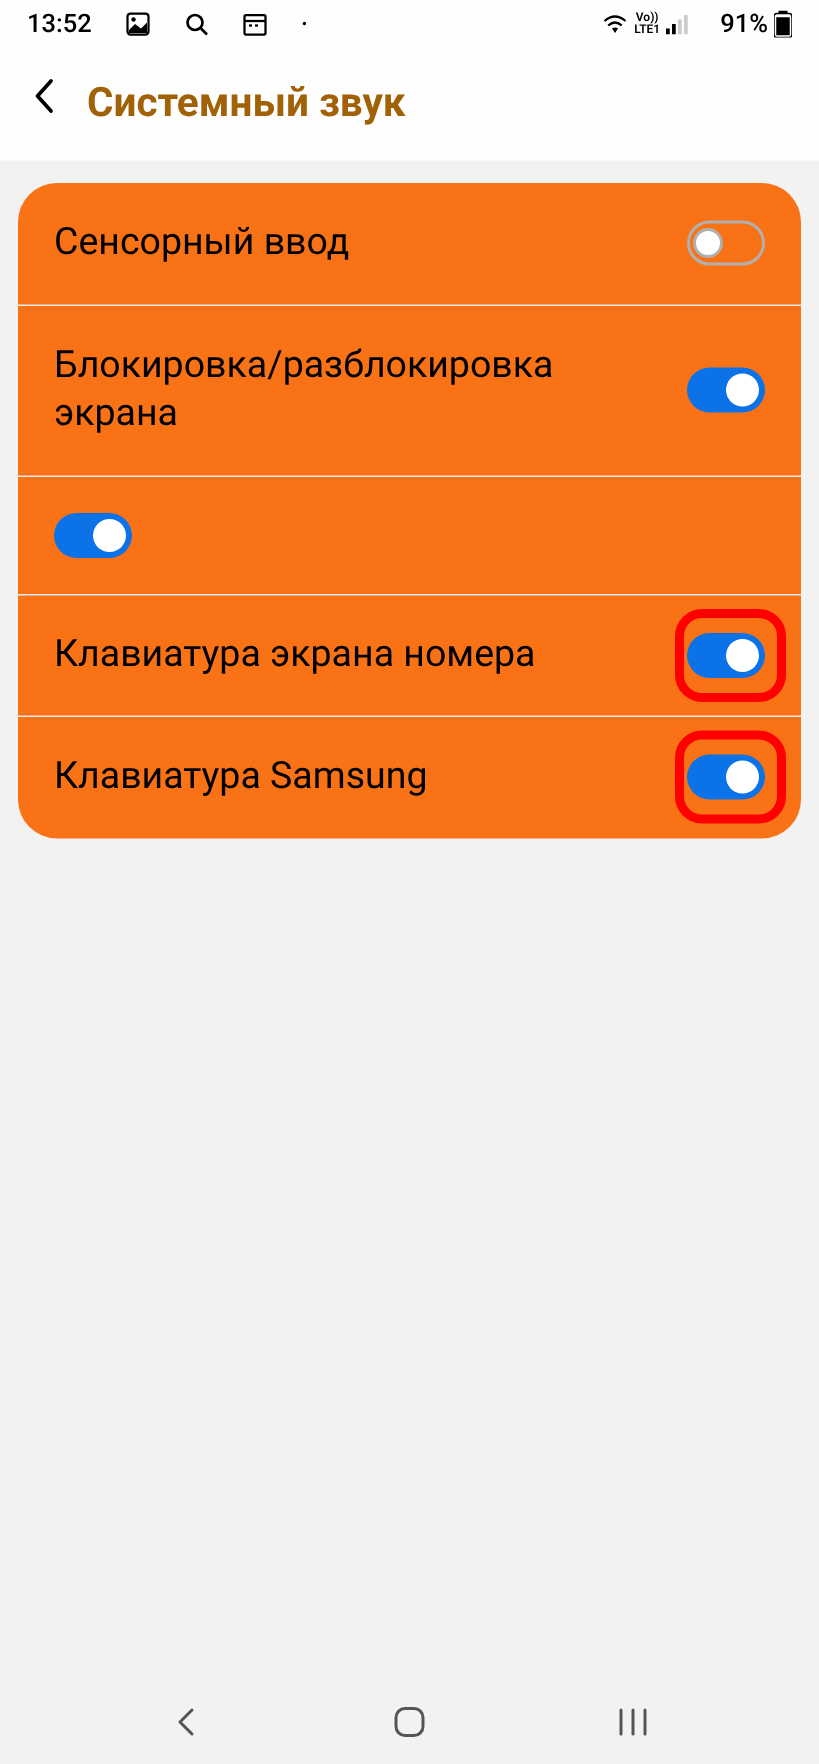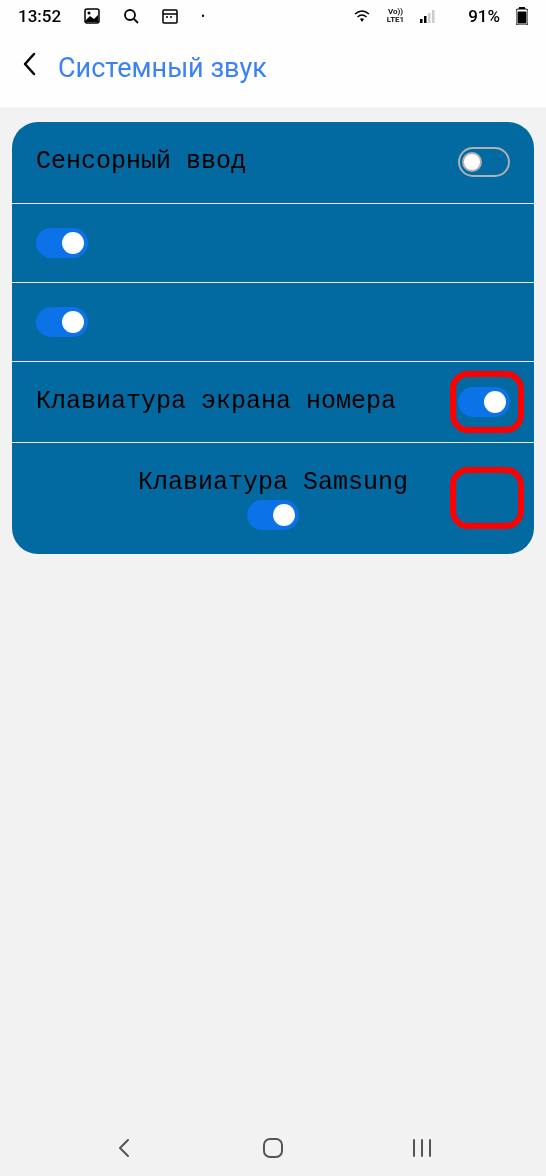--- a/index.html
+++ b/index.html
@@ -22,65 +22,63 @@
       color: #000;
     }
     .status-left {
       display: flex;
       align-items: center;
       gap: 23px;
     }
     .status-right {
       display: flex;
       align-items: center;
-      gap: 16px;
+      gap: 4px;
     }
     .status-icon {
       display: inline-flex;
       align-items: center;
     }
     .header {
       display: flex;
       align-items: center;
       padding: 18px 20px 22px 20px;
       background: #fefefe;
       gap: 18px;
     }
     .back-btn {
       font-size: 28px;
       color: #000;
       cursor: pointer;
     }
     .page-title {
       font-size: 27px;
-      font-weight: 400;
-      color: #3b82f6;
+      font-weight: 700;
+      color: #a16207;
     }
     .content {
       background: #f2f2f2;
       padding: 0;
     }
     .card {
-      background: #0369a1;
+      background: #f97316;
       border-radius: 26px;
       margin: 15px 12px;
       overflow: hidden;
-      font-family: Liberation Mono, monospace;
     }
     .list-item {
       display: flex;
       align-items: center;
       justify-content: space-between;
       padding: 24px 24px;
       border-bottom: 1px solid #eaeaea;
       position: relative;
     }
     .list-item:last-child {
       border-bottom: none;
-      flex-direction: column;
     }
     .item-label {
       font-size: 25px;
       color: #000;
       line-height: 1.3;
       max-width: 380px;
     }
     .toggle {
       width: 52px;
       height: 30px;
@@ -214,20 +212,21 @@
   <div class="card">
 
     <div class="list-item">
       <span class="item-label">Сенсорный ввод</span>
       <div class="toggle off">
         <div class="knob"></div>
       </div>
     </div>
 
     <div class="list-item">
+      <span class="item-label">Блокировка/разблокировка экрана</span>
       <div class="toggle on">
         <div class="knob"></div>
       </div>
     </div>
 
     <div class="list-item">
       <div class="toggle on">
         <div class="knob"></div>
       </div>
     </div>

